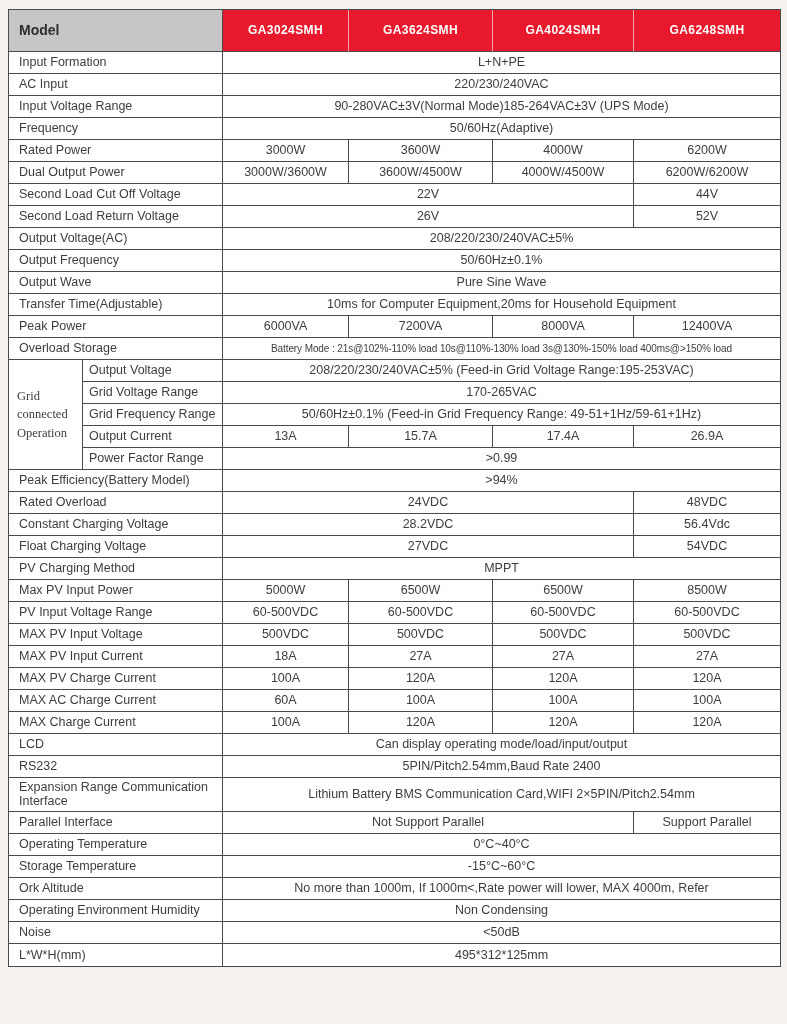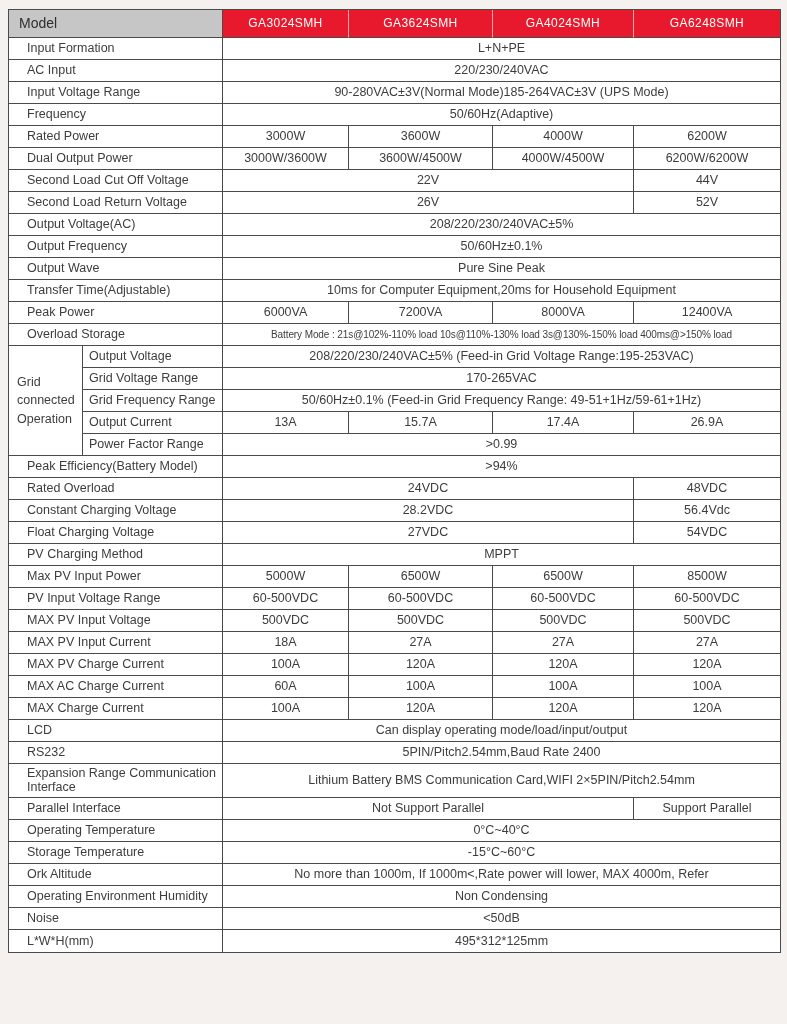--- a/index.html
+++ b/index.html
@@ -29,51 +29,52 @@
     border-bottom:1px solid var(--border);
     padding:2px 6px;
     height:22px;
     line-height:1.15;
     overflow:hidden;
     box-sizing:border-box;
   }
   tr > *:last-child{border-right:none;}
   tbody tr:last-child td{border-bottom:none;margin-top:20px;}
   thead th{
-    height:28px;
-    font-weight:normal;
+    height:42px;
+    font-weight:bold;
   }
   th.model-label{
     background:var(--header-gray);
     color:#2e2e2e;
     text-align:left;
     font-size:14px;
     padding-left:10px;
   }
   th.model-cell{
     background:var(--header-red);
     color:#ffffff;
     text-align:center;
     font-size:12px;
     letter-spacing:.4px;
     border-right:1px solid var(--red-separator);
   }
   th.model-cell:last-child{border-right:none;}
   td.label{
     text-align:left;
-    padding-left:18px;
+    padding-left:10px;
     white-space:normal;
   }
   td.sublabel{
     padding-left:6px;
   }
   td.group-label{
     vertical-align:middle;
     padding-left:8px;
     line-height:1.45;
+    font-family:Liberation Serif, serif;
   }
   td.value{
     text-align:center;
     white-space:normal;
   }
   td.value.long{font-size:10px;letter-spacing:-.1px;white-space:nowrap;}
 </style>
 </head>
 <body>
 
@@ -139,21 +140,21 @@
       <tr>
         <td class="label" colspan="2">Output Voltage(AC)</td>
         <td class="value" colspan="4">208/220/230/240VAC±5%</td>
       </tr>
       <tr>
         <td class="label" colspan="2">Output Frequency</td>
         <td class="value" colspan="4">50/60Hz±0.1%</td>
       </tr>
       <tr>
         <td class="label" colspan="2">Output Wave</td>
-        <td class="value" colspan="4">Pure Sine Peak</td>
+        <td class="value" colspan="4">Pure Sine Wave</td>
       </tr>
       <tr>
         <td class="label" colspan="2">Transfer Time(Adjustable)</td>
         <td class="value" colspan="4">10ms for Computer Equipment,20ms for Household Equipment</td>
       </tr>
       <tr>
         <td class="label" colspan="2">Peak Power</td>
         <td class="value">6000VA</td>
         <td class="value">7200VA</td>
         <td class="value">8000VA</td>

